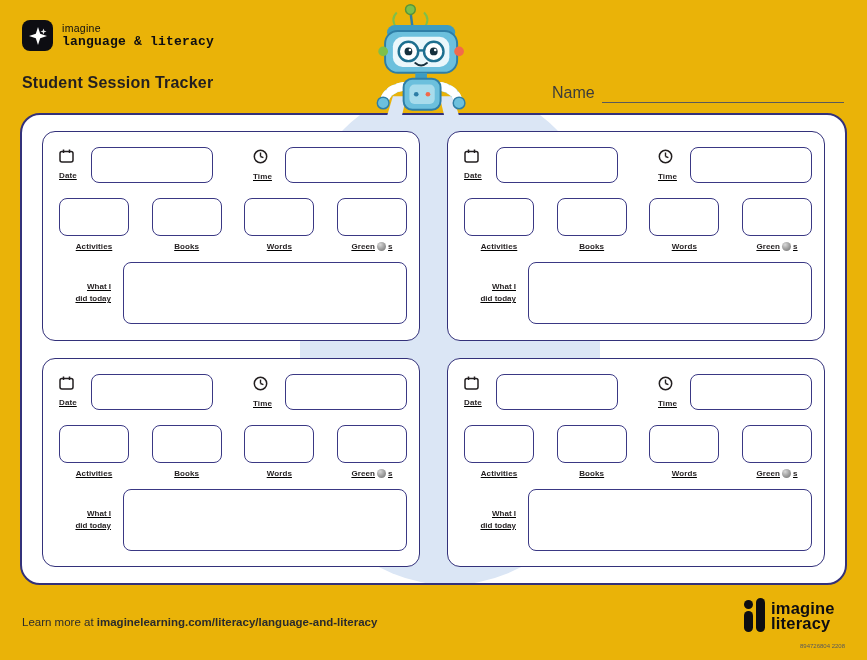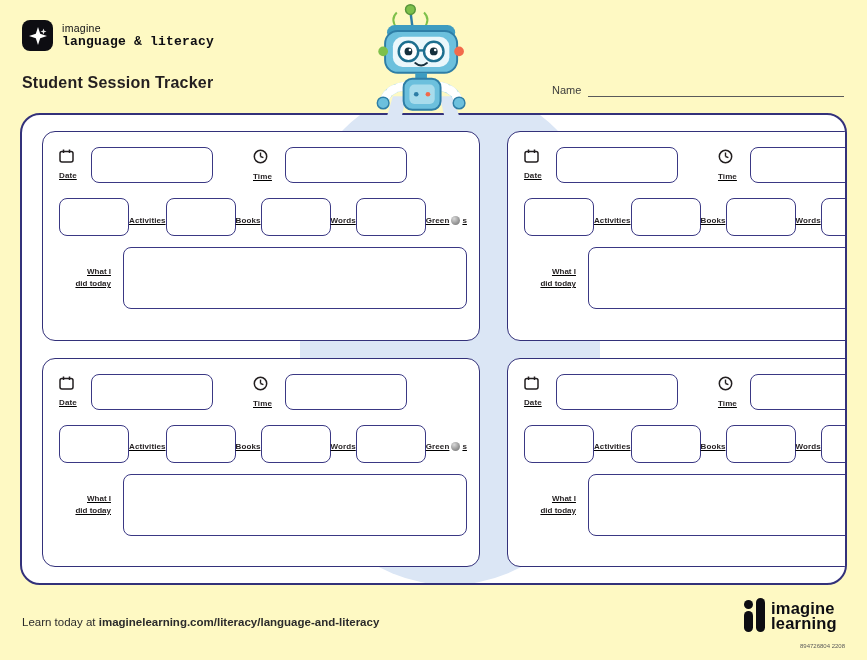--- a/index.html
+++ b/index.html
@@ -1,49 +1,49 @@
 <!DOCTYPE html>
 <html><head>
 <meta charset="utf-8">
 <style>
   * { margin:0; padding:0; box-sizing:border-box; }
   html,body { width:867px; height:660px; background:#ffffff; font-family:"Liberation Sans", sans-serif; }
-  .page { position:relative; width:867px; height:660px; background:#fef9c3; overflow:hidden; }
+  .page { position:relative; width:867px; height:660px; background:#eab308; overflow:hidden; }
 
   
   .brand { position:absolute; left:22px; top:20px; display:flex; align-items:center; gap:9px; }
   .brand-badge { width:31px; height:31px; background:#0d0d12; border-radius:8px; display:flex; align-items:center; justify-content:center; }
   .brand-text .t1 { font-size:10.5px; color:#0d0d12; letter-spacing:.3px; }
   .brand-text .t2 { font-size:13px; font-weight:bold; color:#0d0d12; letter-spacing:.2px;font-family:Liberation Mono, monospace; }
 
   .page-title { position:absolute; left:22px; top:74px; font-size:16px; font-weight:800; color:#231f20; letter-spacing:.2px; }
 
   .name-block { position:absolute; left:552px; top:84px; width:292px; display:flex; align-items:flex-end; }
-  .name-label { font-size:11px; color:#3c3c3c; padding-bottom:1px; }
+  .name-label { font-size:16px; color:#3c3c3c; padding-bottom:1px; }
   .name-line { flex:1; border-bottom:1px solid #5a5a5a; height:13px; margin-left:7px; }
 
   
   .robot { position:absolute; left:352px; top:2px; width:146px; height:128px; z-index:5; }
 
   
   .board { position:absolute; left:20px; top:113px; width:827px; height:472px; border:2px solid #33317a; border-radius:20px; background:#fff; overflow:hidden; }
   .blob { position:absolute; left:278px; top:-30px; width:300px; height:500px; background:#dbe6f5; border-radius:150px; z-index:0; }
   .cards-grid { position:absolute; inset:0; padding:16px 20px 16px 20px; display:grid; grid-template-columns:1fr 1fr; grid-template-rows:1fr 1fr; gap:17px 27px; z-index:1; }
 
   .card { background:#fff; border:1.5px solid #33317a; border-radius:13px; padding:15px 12px 13px 16px; display:flex; flex-direction:column;text-decoration:underline; }
   .row-top { display:flex; align-items:flex-start; }
   .icon-label { width:30px; display:flex; flex-direction:column; align-items:flex-start; padding-top:2px; }
   .icon-label .lbl { margin-top:4px; }
   .lbl { font-size:8px; font-weight:bold; color:#231f20; letter-spacing:.1px; }
   .field { border:1.3px solid #3a3884; border-radius:8px; background:#fff; }
   .field-date, .field-time { width:122px; height:36px; margin-left:2px; }
   .time-group { margin-left:40px; }
 
   .row-mid { margin-top:15px; display:flex; justify-content:space-between; }
-  .count-col { display:flex; flex-direction:row; align-items:center; }
+  .count-col { display:flex; flex-direction:column; align-items:center; }
   .field-small { width:70px; height:38px; }
   .count-col .lbl { margin-top:6px; white-space:nowrap; display:flex; align-items:center; gap:1px; }
   .token { display:inline-block; width:9px; height:9px; border-radius:50%; margin:0 1px;
            background:radial-gradient(circle at 35% 30%, #d8d8d8 0%, #9a9a9a 55%, #6f6f6f 100%); }
 
   .row-bottom { margin-top:11px; display:flex; align-items:center; }
   .what-lbl { width:52px; text-align:right; line-height:1.5; }
   .what-lbl span { display:block; font-size:8px; font-weight:bold; color:#231f20; }
   .field-big { flex:1; height:62px; margin-left:12px; align-self:flex-start; }
 
@@ -360,31 +360,31 @@
       <div class="what-lbl">
         <span>What I</span>
         <span>did today</span>
       </div>
       <div class="field field-big"></div>
     </div>
   </div>
 </div>
   </div>
 
-  <div class="learn-more"><span>Learn today at </span><b>imaginelearning.com/literacy/language-and-literacy</b></div>
+  <div class="learn-more"><span>Learn more at </span><b>imaginelearning.com/literacy/language-and-literacy</b></div>
 
   <div class="footer-logo">
     <div class="il-glyph">
       <div class="il-i">
           <div class="il-dot"></div>
           <div class="il-stem"></div>
         </div>
       <div class="il-l"></div>
     </div>
     <div class="footer-logo-text">
       <div>imagine</div>
-      <div>learning</div>
+      <div>literacy</div>
     </div>
   </div>
 
   <div class="doc-number">894726804 2208</div>
 
 </div>
 
 </body></html>

